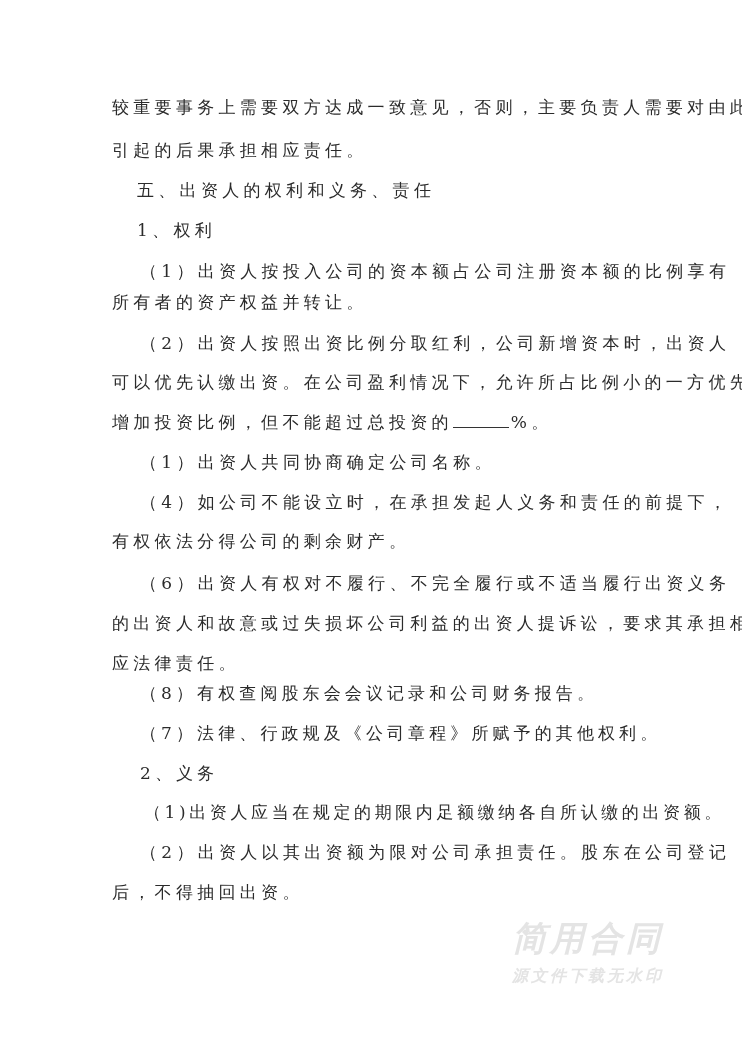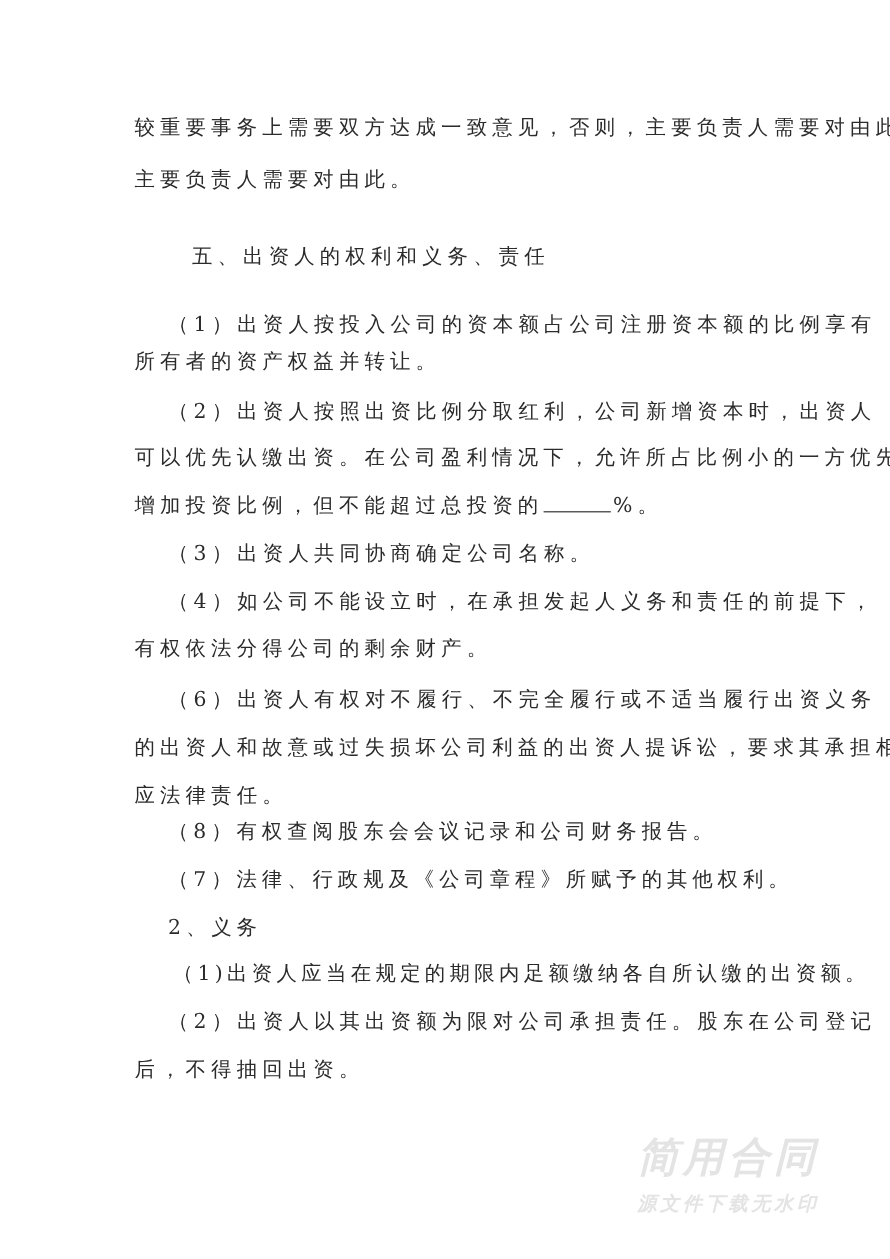--- a/index.html
+++ b/index.html
@@ -25,76 +25,76 @@
     .line {
       position: absolute;
       left: 112px;
       width: 530px;
       font-size: 17px;
       line-height: 20px;
       letter-spacing: 4.3px;
       white-space: nowrap;
       color: #2b2b2b;
     }
-    .indent { left: 160px; margin-top: 24px; }
+    .indent { left: 137px; }
     .indent-sm { left: 140px; }
     .indent-xs { left: 140px; letter-spacing: 4.1px; }
     .blank {
       display: inline-block;
       width: 56px;
       border-bottom: 1px solid #333;
       height: 14px;
       vertical-align: baseline;
       margin-right: 2px;
     }
     .watermark {
       position: absolute;
       left: 512px;
       top: 918px;
       width: 190px;
-      text-align: center;
+      text-align: left;
       color: #e4e4e4;
       font-family: "DejaVu Sans", "Liberation Sans", sans-serif;
       font-style: italic;
       font-weight: bold;
       user-select: none;
-      margin-top: 27px;
     }
     .wm-title {
       font-size: 34px;
       line-height: 40px;
       letter-spacing: 4px;
     }
     .wm-sub {
       font-size: 16px;
       line-height: 24px;
       letter-spacing: 3px;
       margin-top: 6px;
     }
   </style>
 </head>
 <body>
 
 <div class="page">
 
   <div class="line" style="top:97px">较重要事务上需要双方达成一致意见，否则，主要负责人需要对由此</div>
-  <div class="line" style="top:140px">主要负责人需要对由此。</div>
+  <div class="line" style="top:140px">引起的后果承担相应责任。</div>
 
   <div class="line indent" style="top:180px">五、出资人的权利和义务、责任</div>
+  <div class="line indent" style="top:220px">1、权利</div>
 
   <div class="line indent-sm" style="top:261px">（1）出资人按投入公司的资本额占公司注册资本额的比例享有</div>
   <div class="line" style="top:292px">所有者的资产权益并转让。</div>
 
   <div class="line indent-sm" style="top:333px">（2）出资人按照出资比例分取红利，公司新增资本时，出资人</div>
   <div class="line" style="top:372px">可以优先认缴出资。在公司盈利情况下，允许所占比例小的一方优先</div>
   <div class="line" style="top:412px">
     <span>增加投资比例，但不能超过总投资的</span><span class="blank"></span><span>%。</span>
   </div>
 
-  <div class="line indent-sm" style="top:452px">（3）出资人共同协商确定公司名称。</div>
+  <div class="line indent-sm" style="top:452px">（1）出资人共同协商确定公司名称。</div>
 
   <div class="line indent-sm" style="top:492px">（4）如公司不能设立时，在承担发起人义务和责任的前提下，</div>
   <div class="line" style="top:531px">有权依法分得公司的剩余财产。</div>
 
   <div class="line indent-sm" style="top:573px">（6）出资人有权对不履行、不完全履行或不适当履行出资义务</div>
   <div class="line" style="top:613px">的出资人和故意或过失损坏公司利益的出资人提诉讼，要求其承担相</div>
   <div class="line" style="top:653px">应法律责任。</div>
 
   <div class="line indent-xs" style="top:683px">（8）有权查阅股东会会议记录和公司财务报告。</div>
   <div class="line indent-xs" style="top:723px">（7）法律、行政规及《公司章程》所赋予的其他权利。</div>

